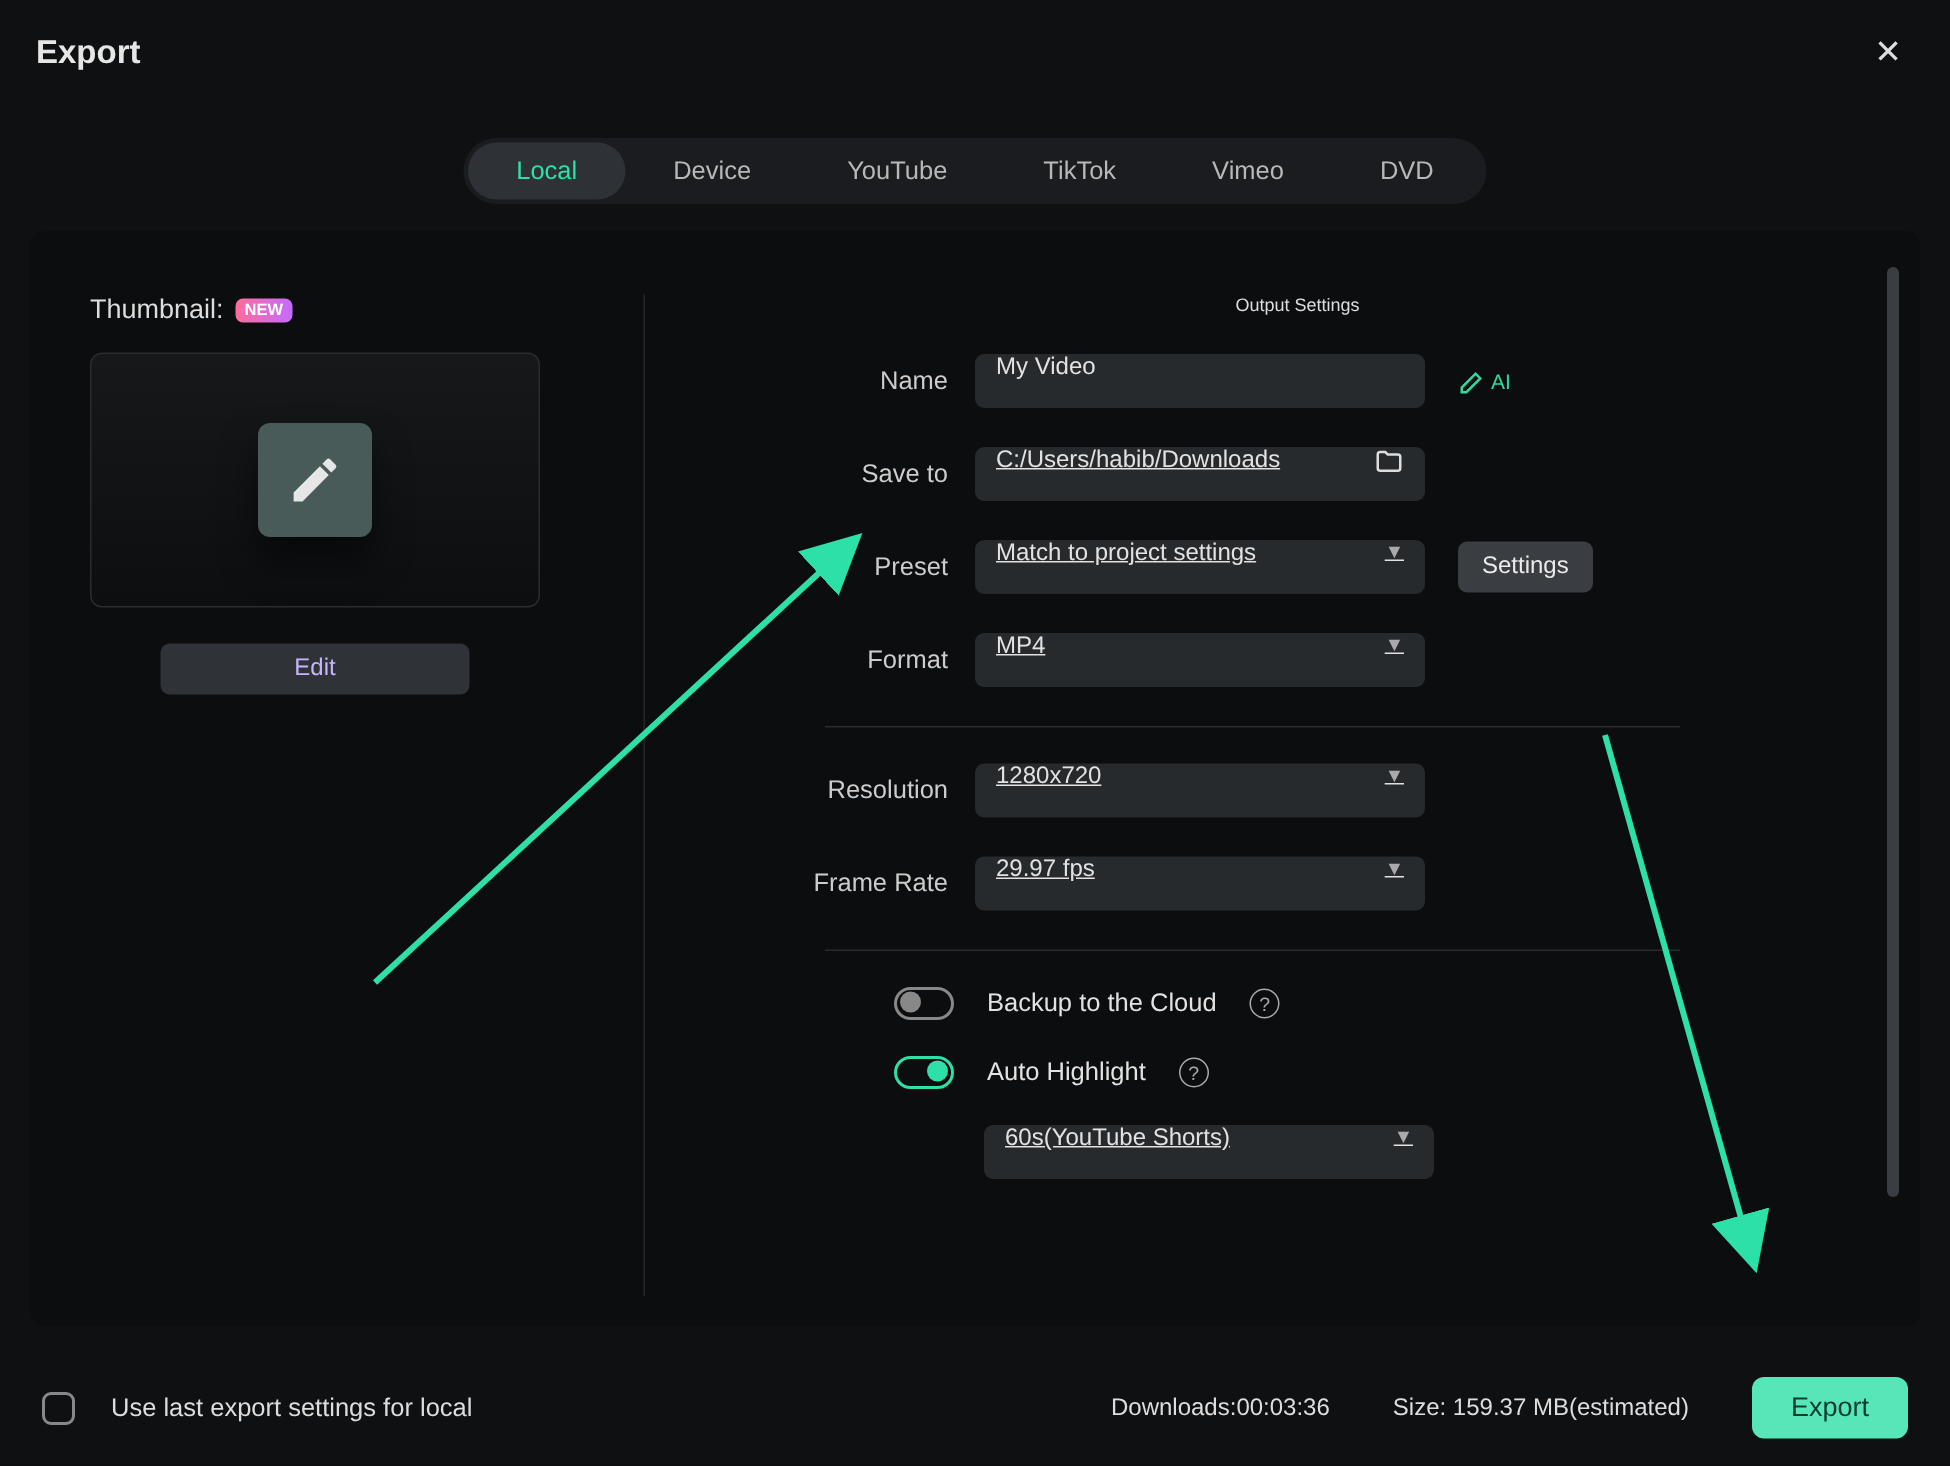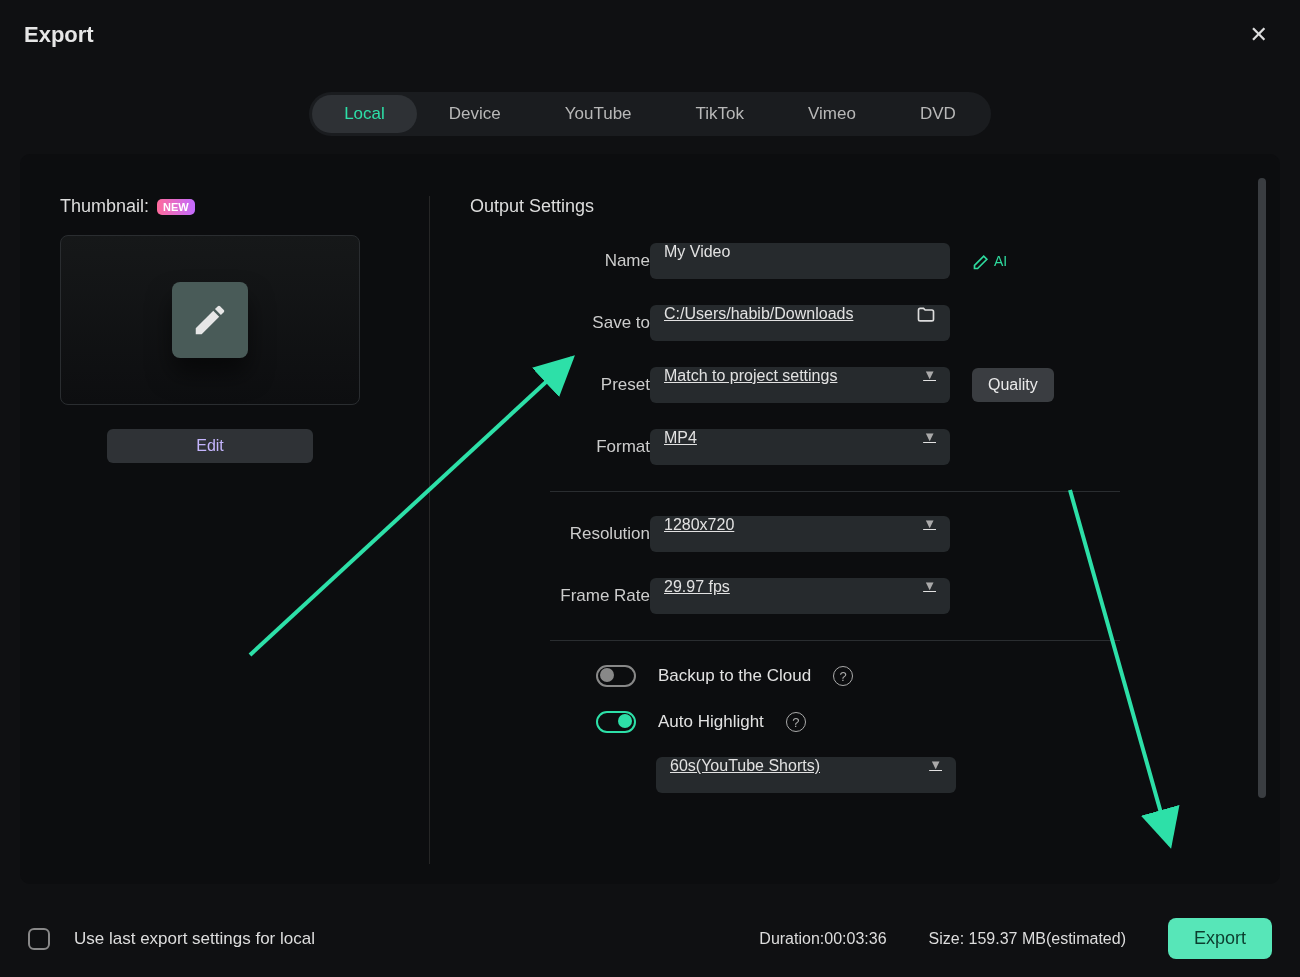--- a/index.html
+++ b/index.html
@@ -75,23 +75,23 @@
   width:206px; height:34px;
   display:block;
   background:#2f3236;
   border:none; border-radius:6px;
   color:#c4b5fd; font-size:16px;
   margin-left:47px;
   cursor:pointer;
 }
 
 .rightcol { flex:1; padding-left:40px; }
-.section-title { font-size:18px; color:#ddd; margin-bottom:26px; }
+.section-title { font-size:12px; color:#ddd; margin-bottom:26px;text-align:center; }
 .row { display:flex; align-items:center; margin-bottom:26px; min-height:36px; }
-.lbl { width:180px; text-align:right; font-size:17px; color:#ccc; }
+.lbl { width:180px; text-align:right; font-size:17px; color:#ccc; padding-right:18px; }
 .input, .select {
   width:300px; height:36px;
   background:#262a2d;
   border:none; border-radius:6px;
   color:#e2e2e2; font-size:16px;
   padding:0 14px;
   display:flex; align-items:flex-start; justify-content:space-between;
 }
 .select { cursor:pointer;text-decoration:underline; }
 .chevron { font-size:13px; color:#aaa; }
@@ -224,21 +224,21 @@
         </span>
       </div>
     </div>
 
     <div class="row">
       <div class="lbl">Preset</div>
       <div class="select">
         <span>Match to project settings</span>
           <span class="chevron">▼</span>
       </div>
-      <button class="settings-btn">Quality</button>
+      <button class="settings-btn">Settings</button>
     </div>
 
     <div class="row">
       <div class="lbl">Format</div>
       <div class="select">
         <span>MP4</span>
           <span class="chevron">▼</span>
       </div>
     </div>
 
@@ -280,21 +280,21 @@
         <span class="chevron">▼</span>
     </div>
 
   </div>
 </div>
 
 <div class="footer">
   <div class="checkbox"></div>
   <span class="footer-text">Use last export settings for local</span>
   <div class="spacer"></div>
-  <span class="info"><span>Duration:</span><span>00:03:36</span></span>
+  <span class="info"><span>Downloads:</span><span>00:03:36</span></span>
   <span class="info"><span>Size:</span> <span>159.37 MB(estimated)</span></span>
   <button class="export-btn">Export</button>
 </div>
 
 <svg class="arrow-svg" width="1300" height="977">
   <defs>
     <marker id="ah" markerWidth="12" markerHeight="12" refX="9" refY="5" orient="auto">
       <path d="M0,0 L10,5 L0,10 Z" fill="#2de0a8"></path>
     </marker>
   </defs>

